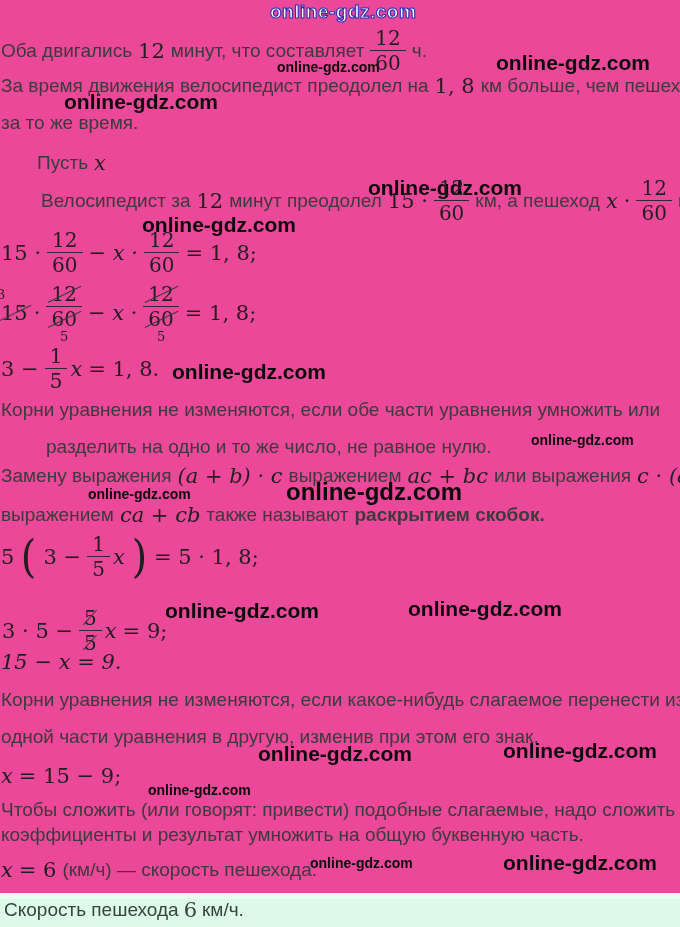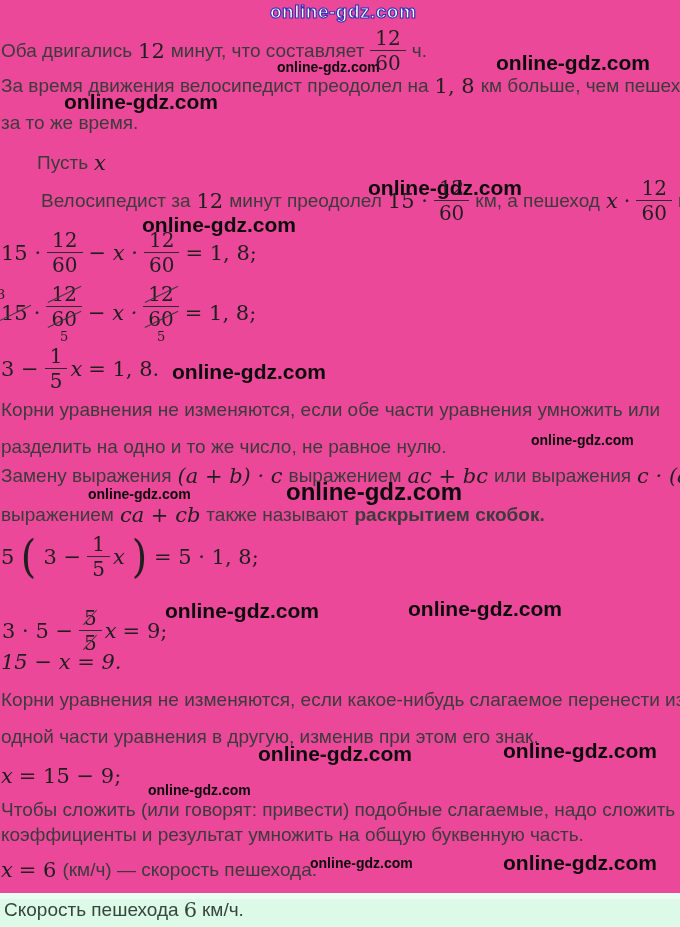--- a/index.html
+++ b/index.html
@@ -147,21 +147,21 @@
     <span class="m">3 −</span>
     <span class="frac">
       <span class="num">1</span>
       <span class="den">5</span>
     </span>
     <span class="m mi tight">x</span>
     <span class="m">= 1, 8.</span>
   </div>
 
   <div class="line" style="left:1px;top:399px;">Корни уравнения не изменяются, если обе части уравнения умножить или</div>
-  <div class="line" style="left:1px;top:436px;">разделить на одно и то же число, не равное нулю.</div>
+  <div class="line" style="left:1px;top:436px;padding-left:45px;">разделить на одно и то же число, не равное нулю.</div>
 
   <div class="row" style="left:1px;top:464px;">
     <span>Замену выражения</span>
     <span class="m mi">(a + b) · c</span>
     <span>выражением</span>
     <span class="m mi">ac + bc</span>
     <span>или выражения</span>
     <span class="m mi">c · (a + b)</span>
   </div>
   <div class="row" style="left:1px;top:503px;">

